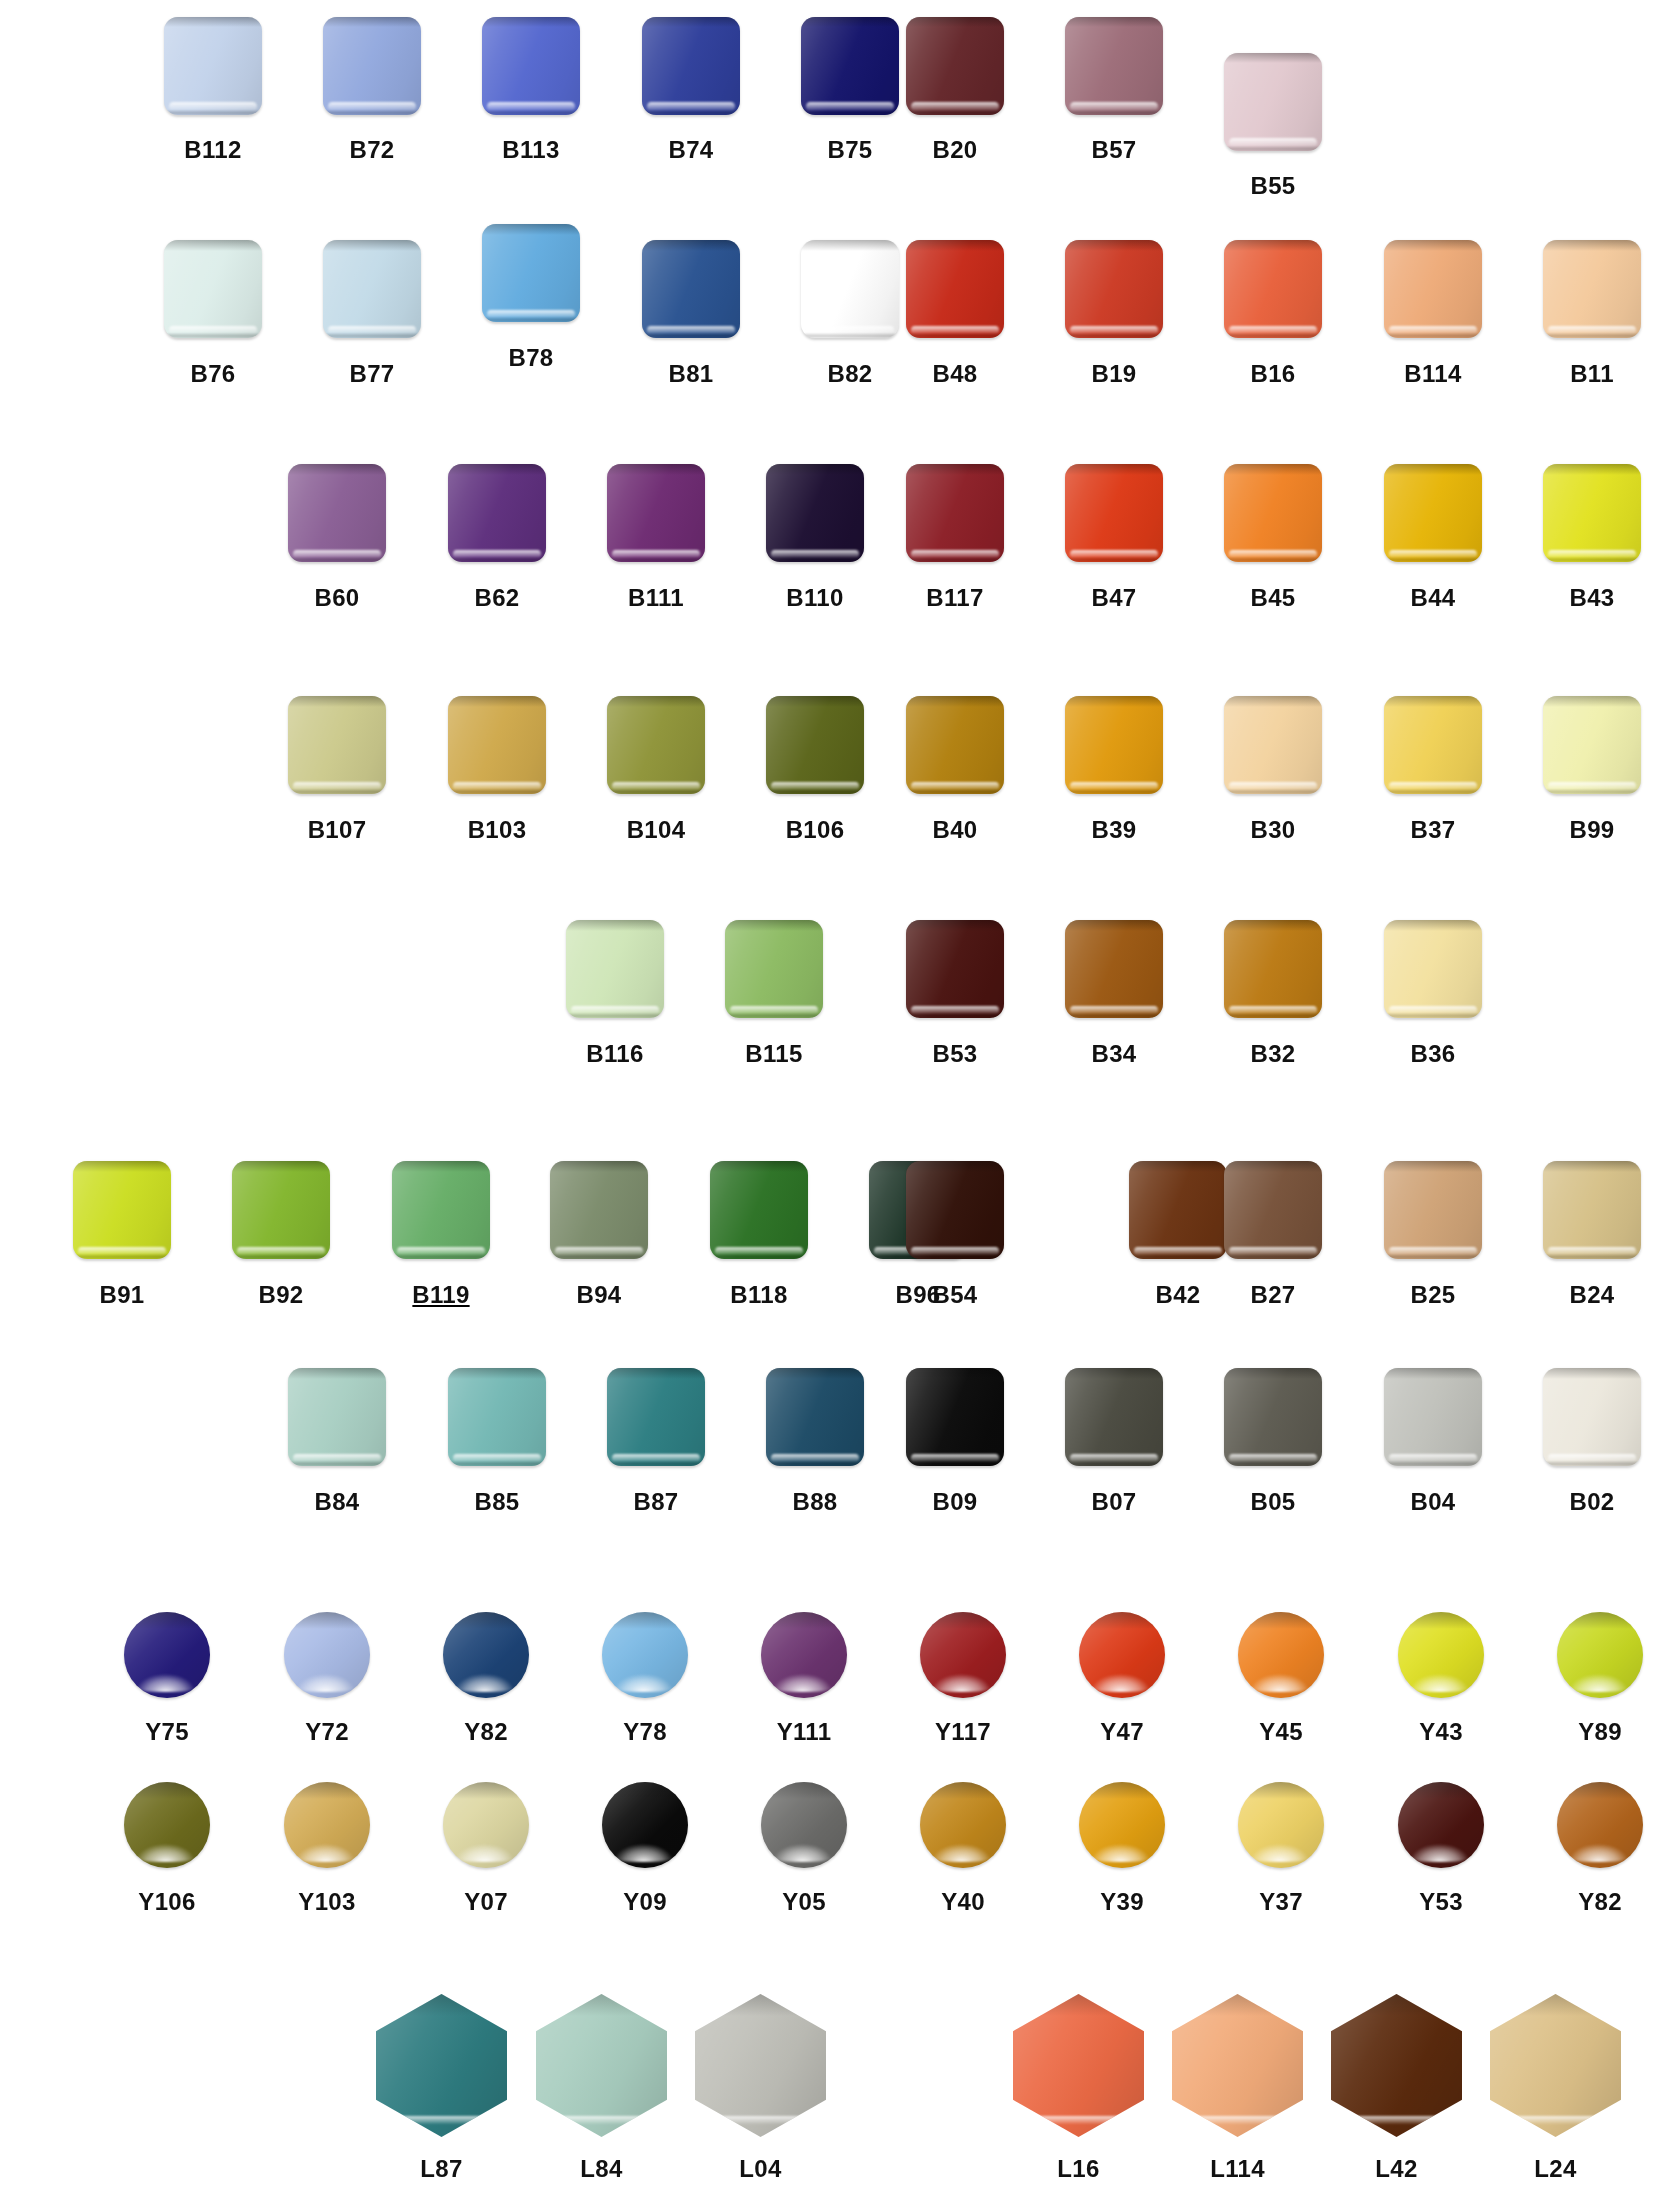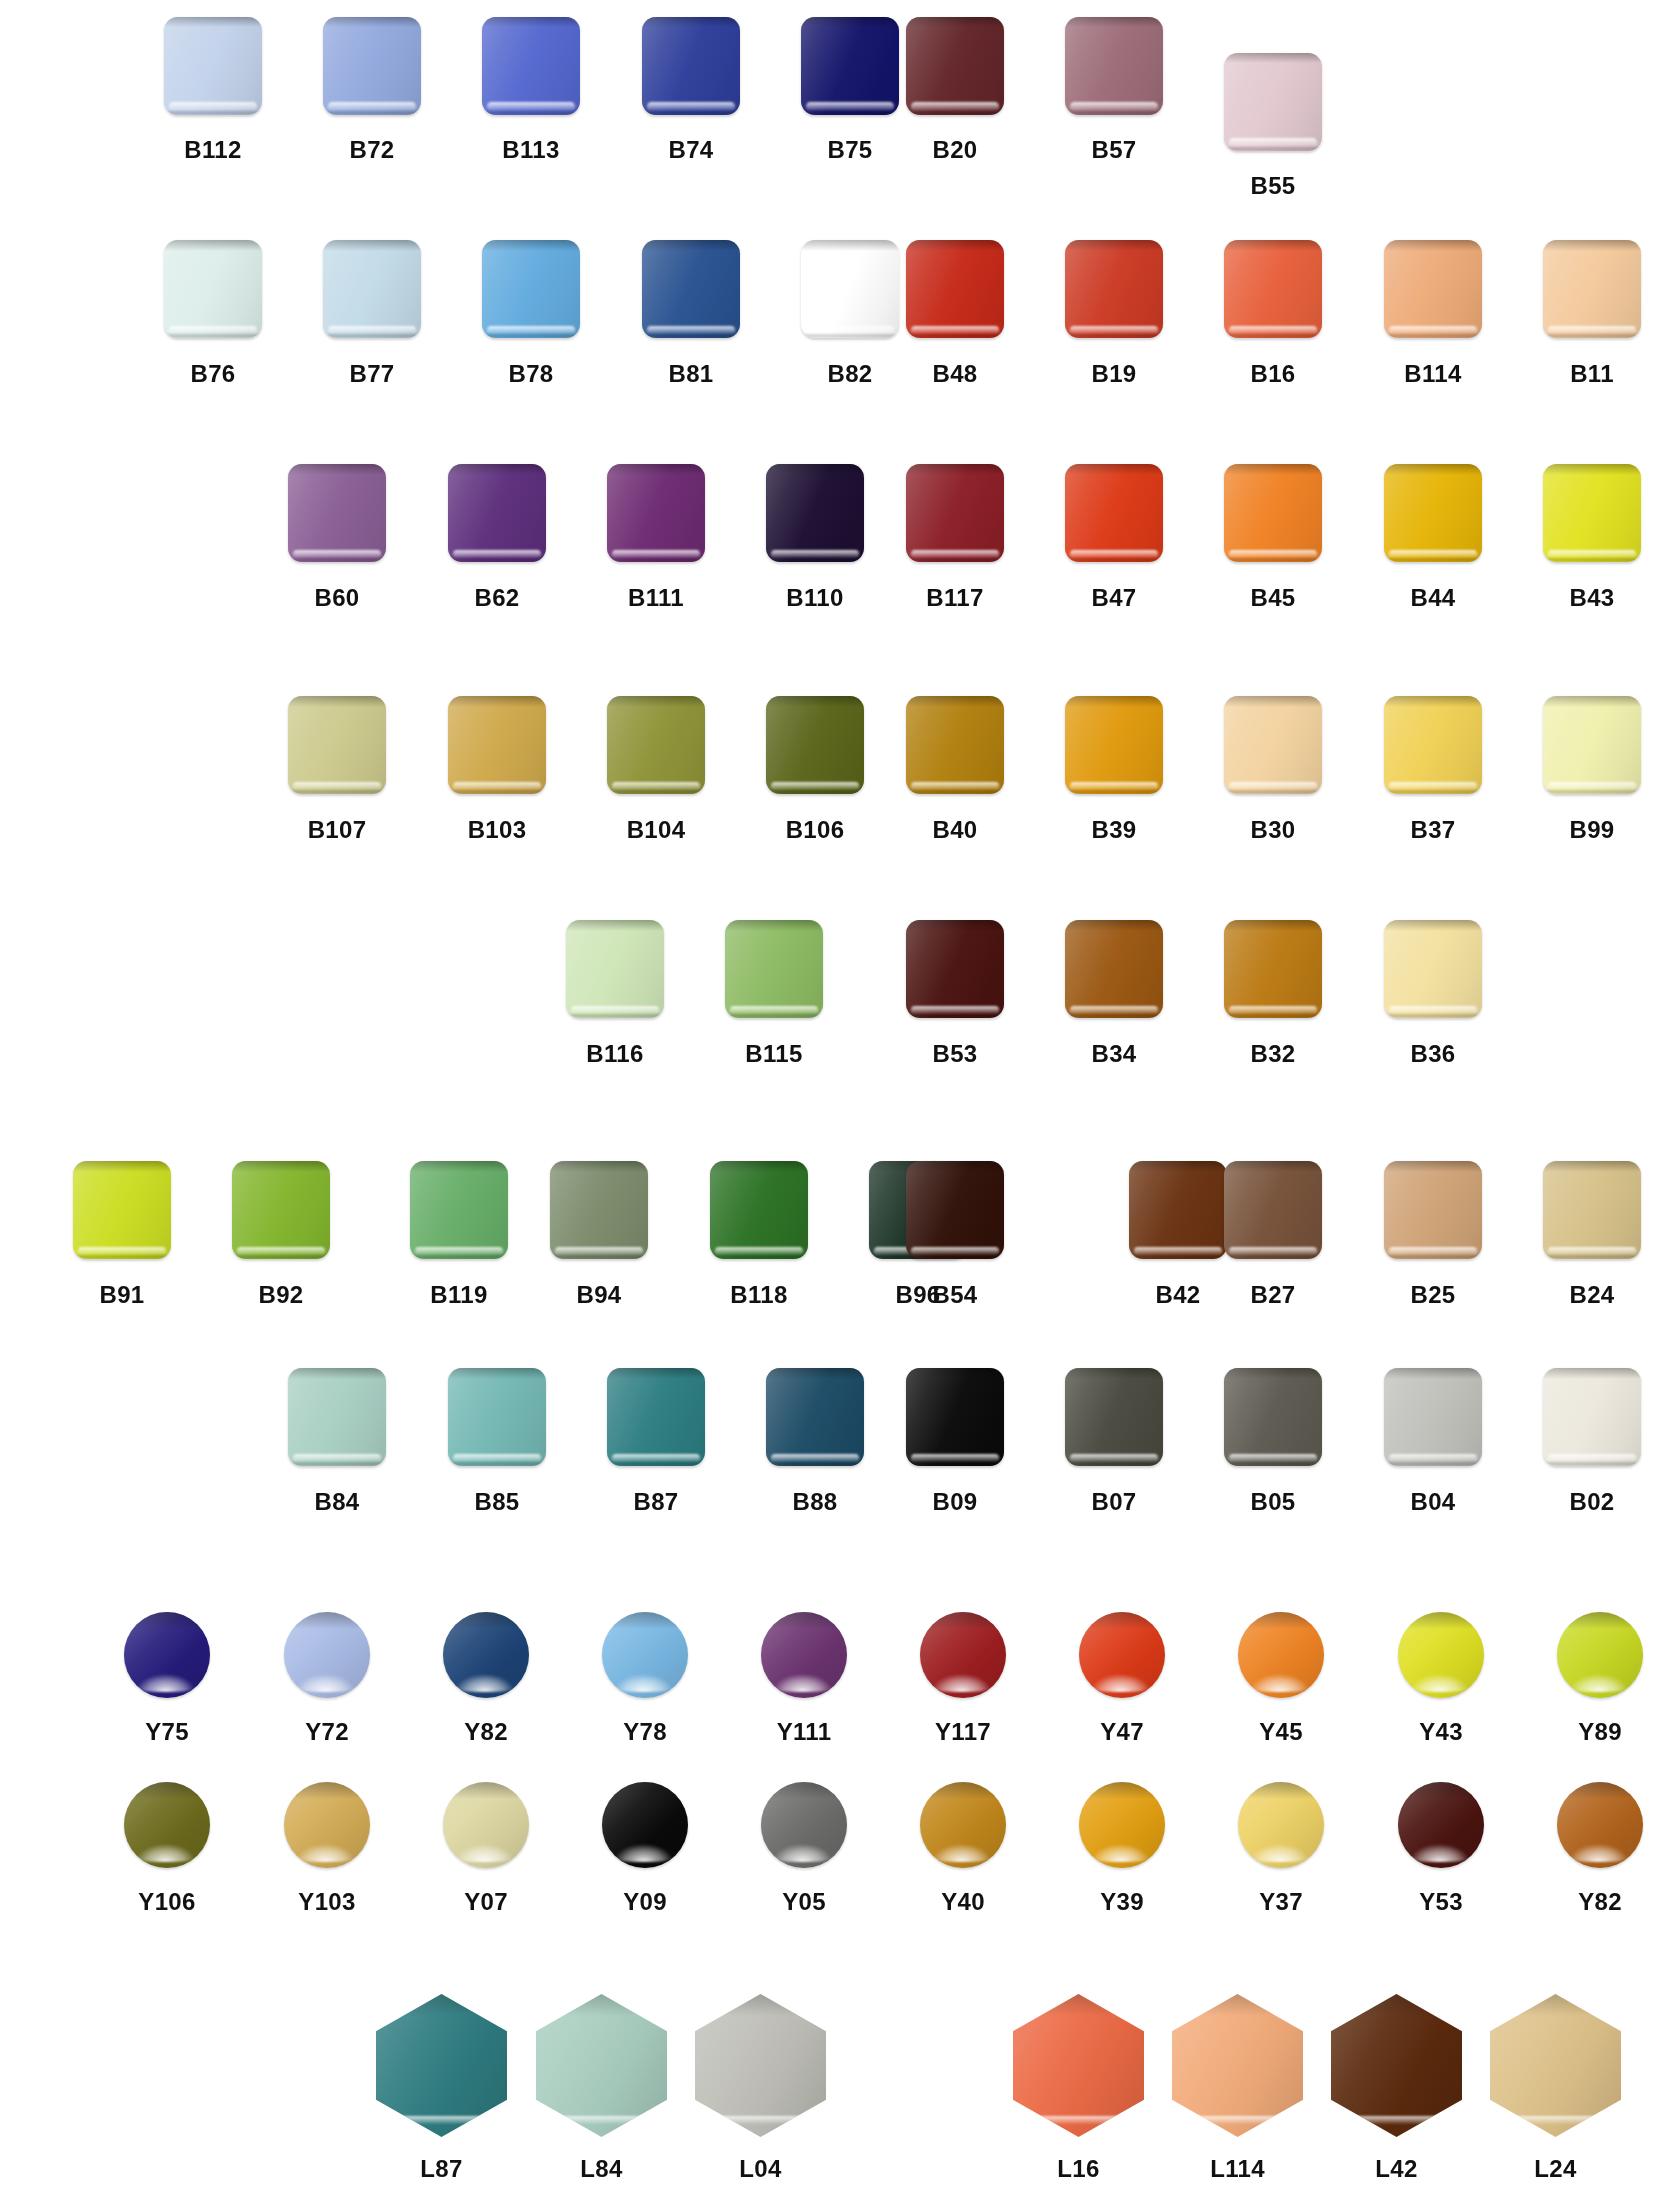--- a/index.html
+++ b/index.html
@@ -210,21 +210,21 @@
     </div>
     <div class="cell" style="left: 323px; top: 240px; width: 98px;">
       <div class="tile-sq" style="background: rgb(195, 219, 232);">
         <div class="bevel-top"></div>
         <div class="gloss"></div>
         <div class="shine"></div>
         <div class="underline"></div>
       </div>
       <div class="label lbl-sq">B77</div>
     </div>
-    <div class="cell" style="left: 482px; top: 240px; width: 98px;">
+    <div class="cell" style="left: 482px; top: 224px; width: 98px;">
       <div class="tile-sq" style="background: rgb(99, 172, 223);">
         <div class="bevel-top"></div>
         <div class="gloss"></div>
         <div class="shine"></div>
         <div class="underline"></div>
       </div>
       <div class="label lbl-sq">B78</div>
     </div>
     <div class="cell" style="left: 642px; top: 240px; width: 98px;">
       <div class="tile-sq" style="background: rgb(42, 83, 145);">
@@ -516,21 +516,21 @@
     </div>
     <div class="cell" style="left: 232px; top: 1161px; width: 98px;">
       <div class="tile-sq" style="background: rgb(131, 182, 46);">
         <div class="bevel-top"></div>
         <div class="gloss"></div>
         <div class="shine"></div>
         <div class="underline"></div>
       </div>
       <div class="label lbl-sq">B92</div>
     </div>
-    <div class="cell" style="left: 410px; top: 1161px; width: 98px;">
+    <div class="cell" style="left: 392px; top: 1161px; width: 98px; text-decoration: underline;">
       <div class="tile-sq" style="background: rgb(103, 174, 104);">
         <div class="bevel-top"></div>
         <div class="gloss"></div>
         <div class="shine"></div>
         <div class="underline"></div>
       </div>
       <div class="label lbl-sq">B119</div>
     </div>
     <div class="cell" style="left: 550px; top: 1161px; width: 98px;">
       <div class="tile-sq" style="background: rgb(124, 140, 108);">

